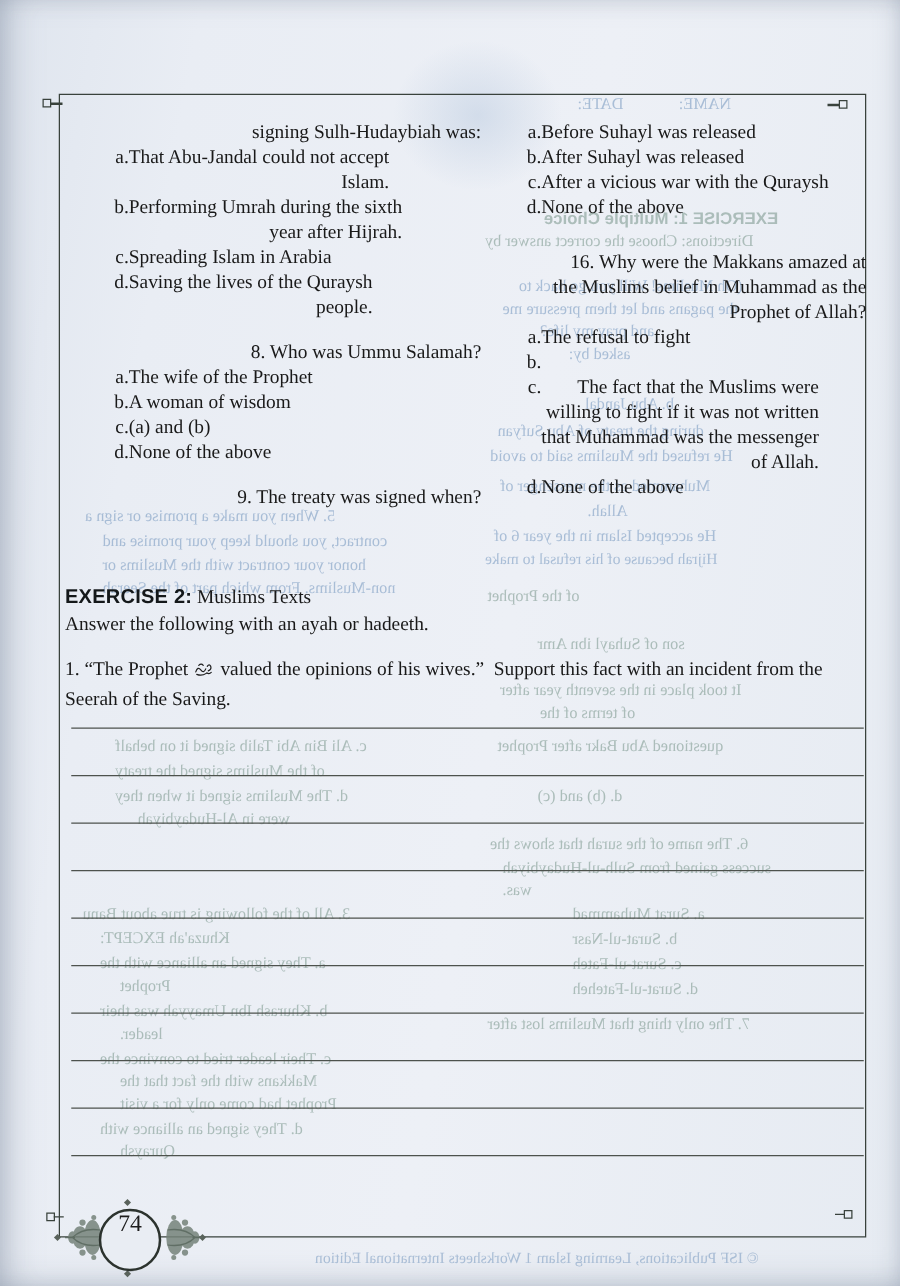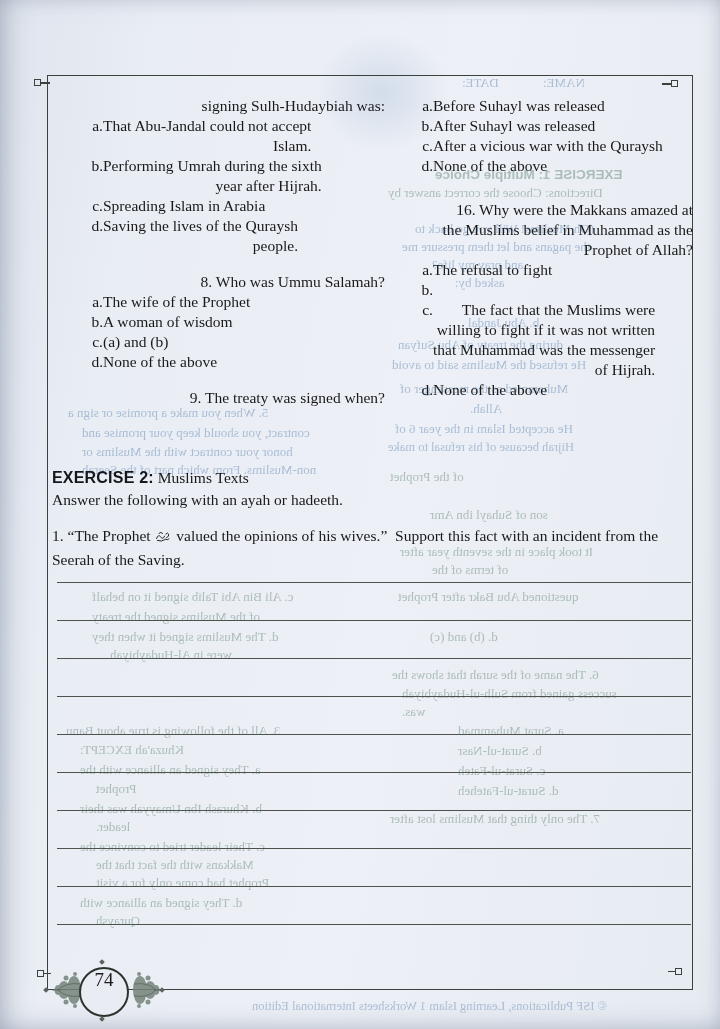--- a/index.html
+++ b/index.html
@@ -353,21 +353,21 @@
                   <span class="letter">b.</span>
                 </div>
 
                 <div class="opt">
                   <span class="letter">c.</span>
                   <span class="optbody">
 
                   <div class="qline">The fact that the Muslims were</div>
                   <div class="qline">willing to fight if it was not written</div>
                   <div class="qline">that Muhammad was the messenger</div>
-                  <div class="qline">of Hijrah.</div>
+                  <div class="qline">of Allah.</div>
                 </span>
                 </div>
 
                 <div class="opt">
                   <span class="letter">d.</span>
                   <span class="optbody">
 
                   <div class="qline">None of the above</div>
                 </span>
                 </div>

